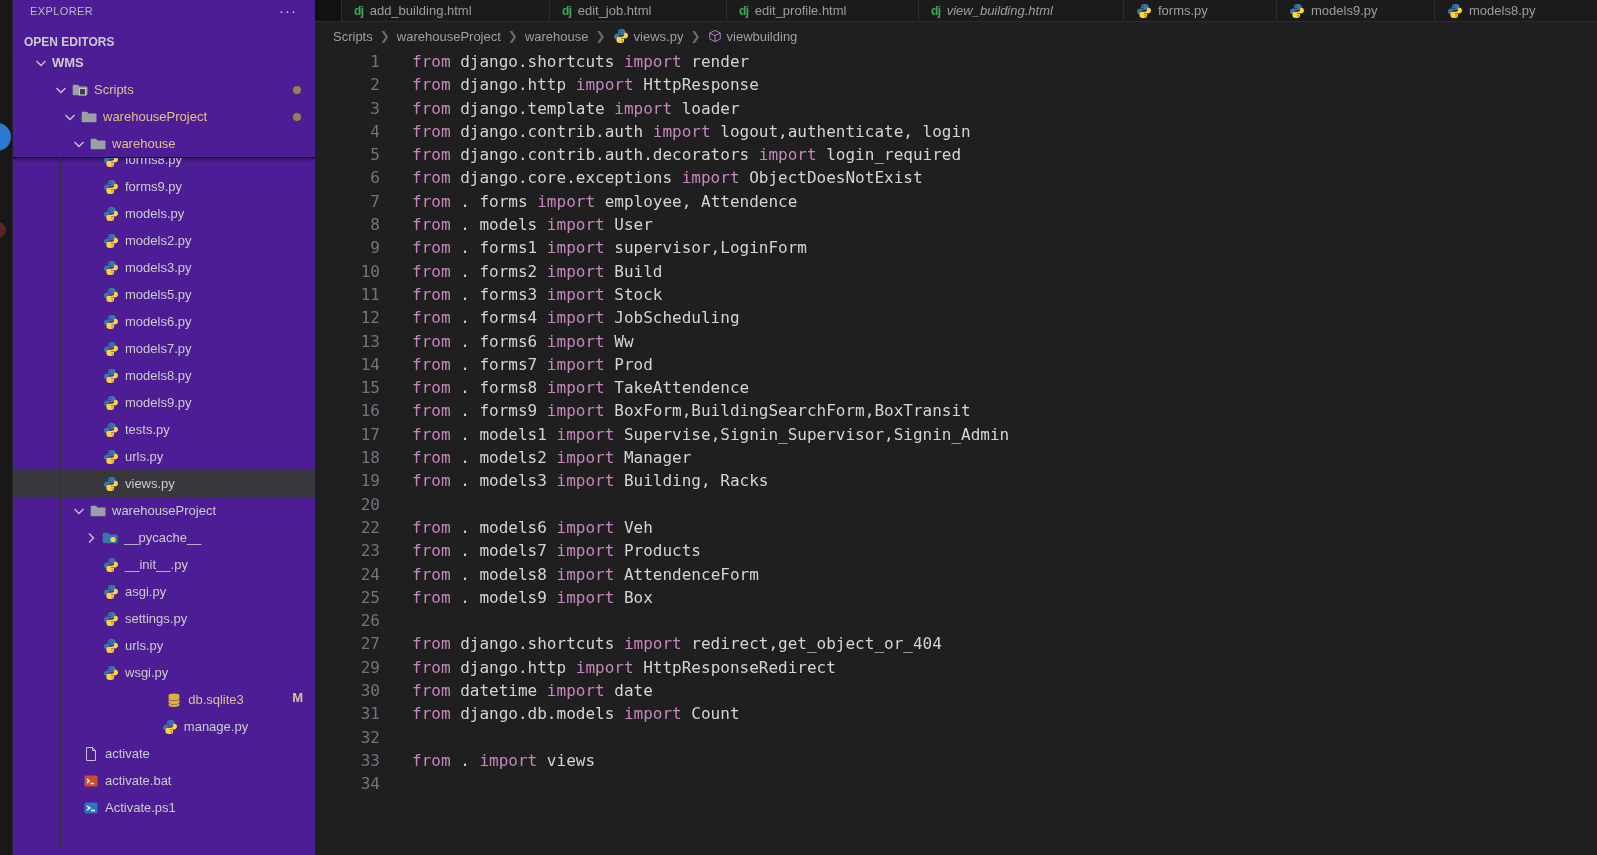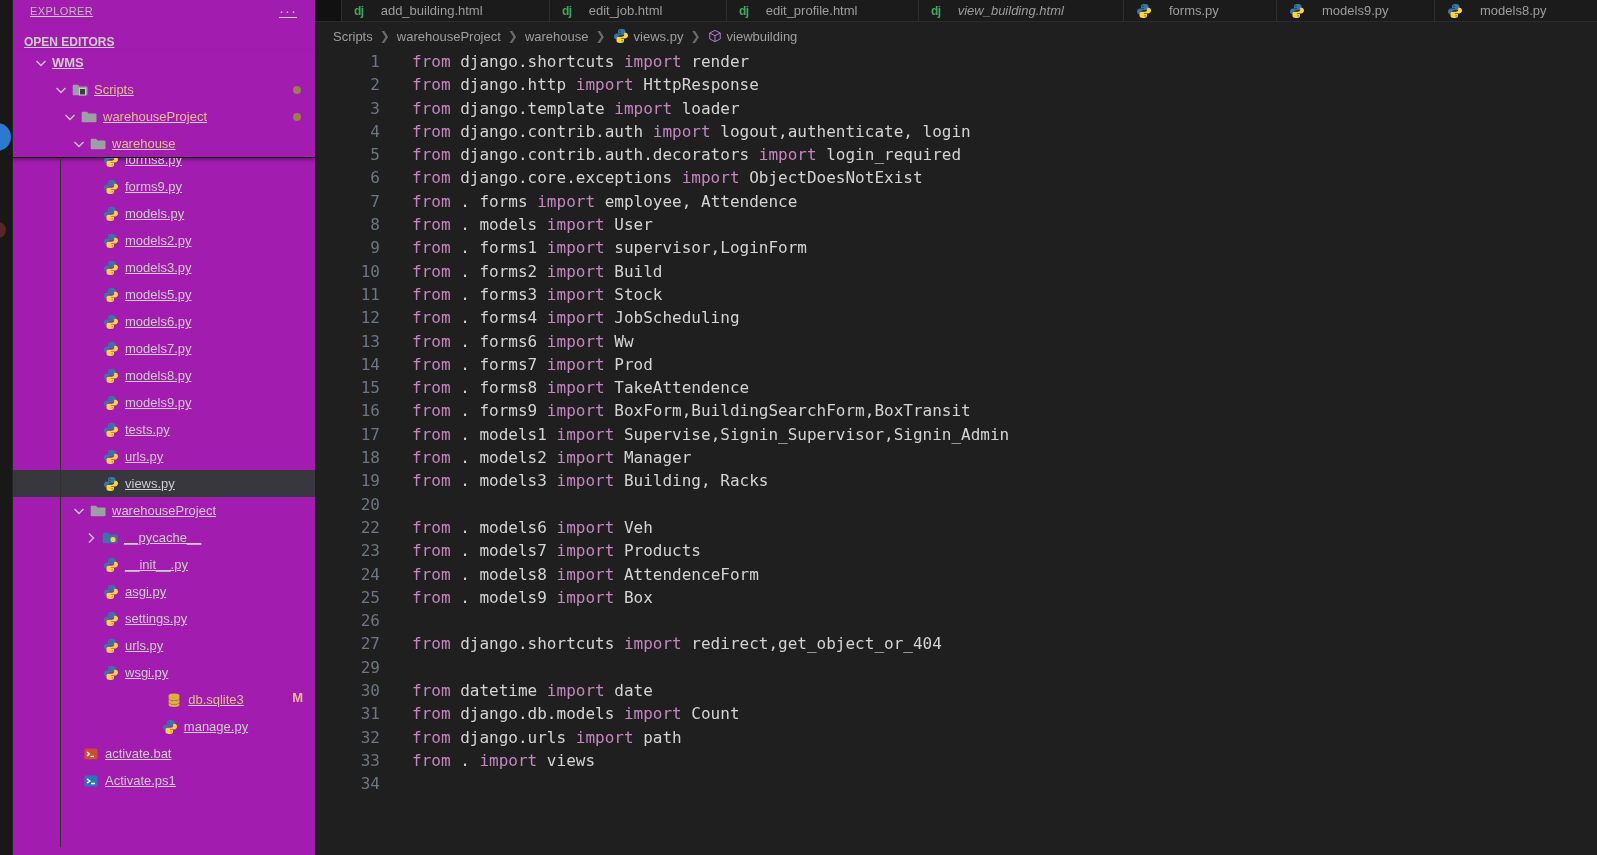--- a/index.html
+++ b/index.html
@@ -6,22 +6,22 @@
   html,body { width:1597px; height:855px; overflow:hidden; background:#1f1f1f;
     font-family:"Liberation Sans", sans-serif; }
   #app { position:relative; width:1597px; height:855px; display:flex; }
 
   
   .activity-strip { position:relative; width:13px; height:855px; background:#181818;
     border-right:1px solid #252526; overflow:hidden; flex:none; }
   .half-badge { position:absolute; border-radius:50%; }
 
   
-  .sidebar { position:relative; width:302px; height:855px; background:#a21caf; flex:none;
-    color:#cccccc; font-size:13px; overflow:hidden;text-decoration:underline; }
+  .sidebar { position:relative; width:302px; height:855px; background:#4c1d95; flex:none;
+    color:#cccccc; font-size:13px; overflow:hidden; }
   .sb-header { height:22px; display:flex; align-items:center; justify-content:space-between;
     padding:0 18px 0 17px; }
   .sb-title { font-size:11px; color:#bcbcbc; letter-spacing:.4px; }
   .sb-more { color:#cccccc; font-size:15px; letter-spacing:1px; cursor:pointer; line-height:10px; }
   .section-row { height:27px; display:flex; align-items:flex-end; padding-left:9px;
     font-weight:bold; font-size:12px; color:#cccccc; }
   .section-row .chev { margin-right:2px; }
 
   .tree { position:relative; }
   .row { height:27px; display:flex; align-items:center; position:relative; cursor:pointer; }
@@ -47,21 +47,21 @@
     background:#313131; }
 
   
   .editor { flex:1; display:flex; flex-direction:column; background:#1f1f1f; min-width:0; }
   .tabbar { height:22px; background:#161616; display:flex; border-bottom:1px solid #2b2b2b;
     flex:none; }
   .tab-lead { width:27px; background:#111111; border-right:1px solid #2e2e2e; flex:none; }
   .tab { background:#1b1b1b; border-right:1px solid #2e2e2e; display:flex; align-items:center;
     padding:0 10px 0 12px; color:#9d9d9d; font-size:13px; flex:none; cursor:pointer;
     overflow:hidden; white-space:nowrap; }
-  .tab .ticon { margin-right:17px; flex:none; display:flex; align-items:center; }
+  .tab .ticon { margin-right:6px; flex:none; display:flex; align-items:center; }
   .tab.italic .tlabel { font-style:italic; }
   .tab:nth-of-type(2){width:208px;} .tab:nth-of-type(3){width:177px;}
   .tab:nth-of-type(4){width:192px;} .tab:nth-of-type(5){width:205px;}
   .tab:nth-of-type(6){width:153px;} .tab:nth-of-type(7){width:158px;}
   .tab:nth-of-type(8){width:175px;}
   .dj-ic { color:#3fa75c; font-weight:bold; font-size:12px; font-style:normal;
     letter-spacing:-0.5px; }
 
   .breadcrumbs { height:28px; display:flex; align-items:center; padding-left:18px;
     color:#9f9f9f; font-size:13px; flex:none; }
@@ -352,20 +352,29 @@
           <span class="badge-m">M</span>
         </div>
         <div class="row lvl3 file">
           <span class="ficon">
             <svg width="16" height="16" viewBox="0 0 16 16">
               <path fill="#3776ab" d="M7.9 1C6.2 1 5 1.8 5 3.2V5h3.1v.5H3.9C2.3 5.5 1 6.7 1 8.4s1 2.9 2.6 2.9h1.2V9.5C4.8 8.2 5.9 7.2 7.3 7.2h3.2c1.1 0 2-.9 2-2V3.2C12.5 1.8 10.9 1 9.3 1Zm-1 1.6a.6.6 0 1 1 0 1.2.6.6 0 0 1 0-1.2Z"></path>
               <path fill="#ffd43b" d="M8.1 15c1.7 0 2.9-.8 2.9-2.2V11H7.9v-.5h4.2c1.6 0 2.9-1.2 2.9-2.9s-1-2.9-2.6-2.9h-1.2v1.8c0 1.3-1.1 2.3-2.5 2.3H5.5c-1.1 0-2 .9-2 2v2C3.5 14.2 5.1 15 6.7 15Zm1-1.6a.6.6 0 1 1 0-1.2.6.6 0 0 1 0 1.2Z"></path>
             </svg>
           </span>
           <span class="lbl">manage.py</span>
+        </div>
+        <div class="row lvl2 file">
+          <span class="ficon">
+            <svg width="16" height="16" viewBox="0 0 16 16" fill="none" stroke="#c5c5c5">
+              <path d="M3.5 1.5h6L12.5 4.5v10h-9z"></path>
+              <path d="M9.5 1.5v3h3"></path>
+            </svg>
+          </span>
+          <span class="lbl">activate</span>
         </div>
         <div class="row lvl2 file">
           <span class="ficon">
             <svg width="16" height="16" viewBox="0 0 16 16">
               <rect x="1.5" y="2.5" width="13" height="11" rx="1.5" fill="#cc4e2e"></rect>
               <path d="M4 6l2.2 2L4 10" stroke="#fff" stroke-width="1.4" fill="none"></path>
               <path d="M7.5 10.5h3.5" stroke="#fff" stroke-width="1.4"></path>
             </svg>
           </span>
           <span class="lbl">activate.bat</span>
@@ -564,32 +573,32 @@
         <div class="cline">
           <span class="gut">26</span>
           <span class="ctext"></span>
         </div>
         <div class="cline">
           <span class="gut">27</span>
           <span class="ctext"><span class="tok-k">from</span><span class="tok-p"> django.shortcuts </span><span class="tok-k">import</span><span class="tok-p"> redirect,get_object_or_404</span></span>
         </div>
         <div class="cline">
           <span class="gut">29</span>
+          <span class="ctext"><span class="tok-k">from</span><span class="tok-p"> django.http </span><span class="tok-k">import</span><span class="tok-p"> HttpResponseRedirect</span></span>
         </div>
         <div class="cline">
           <span class="gut">30</span>
           <span class="ctext"><span class="tok-k">from</span><span class="tok-p"> datetime </span><span class="tok-k">import</span><span class="tok-p"> date</span></span>
         </div>
         <div class="cline">
           <span class="gut">31</span>
           <span class="ctext"><span class="tok-k">from</span><span class="tok-p"> django.db.models </span><span class="tok-k">import</span><span class="tok-p"> Count</span></span>
         </div>
         <div class="cline">
           <span class="gut">32</span>
-          <span class="ctext"><span class="tok-k">from</span><span class="tok-p"> django.urls </span><span class="tok-k">import</span><span class="tok-p"> path</span></span>
         </div>
         <div class="cline">
           <span class="gut">33</span>
           <span class="ctext"><span class="tok-k">from</span><span class="tok-p"> . </span><span class="tok-k">import</span><span class="tok-p"> views</span></span>
         </div>
         <div class="cline">
           <span class="gut">34</span>
           <span class="ctext"></span>
         </div>
       </div>

